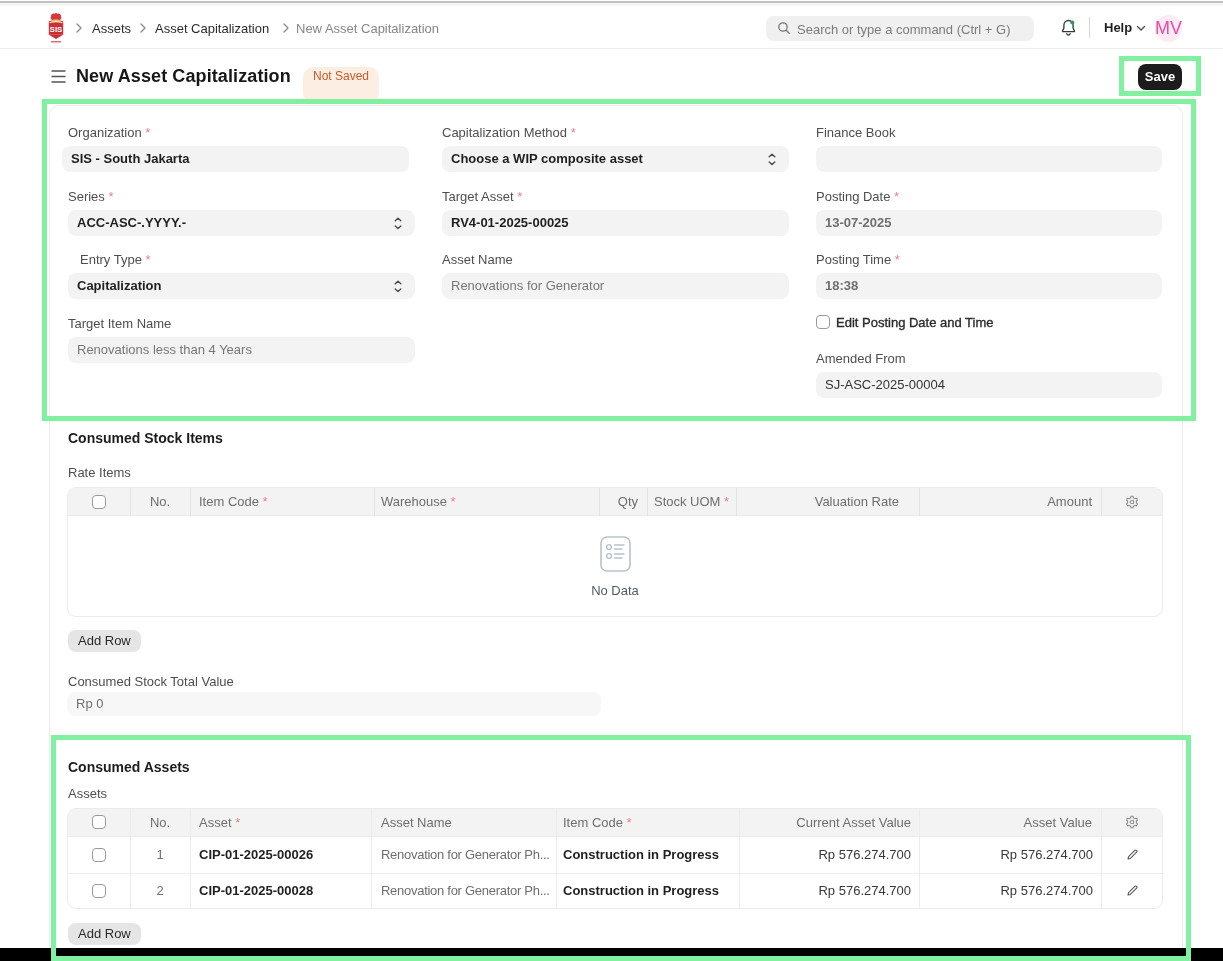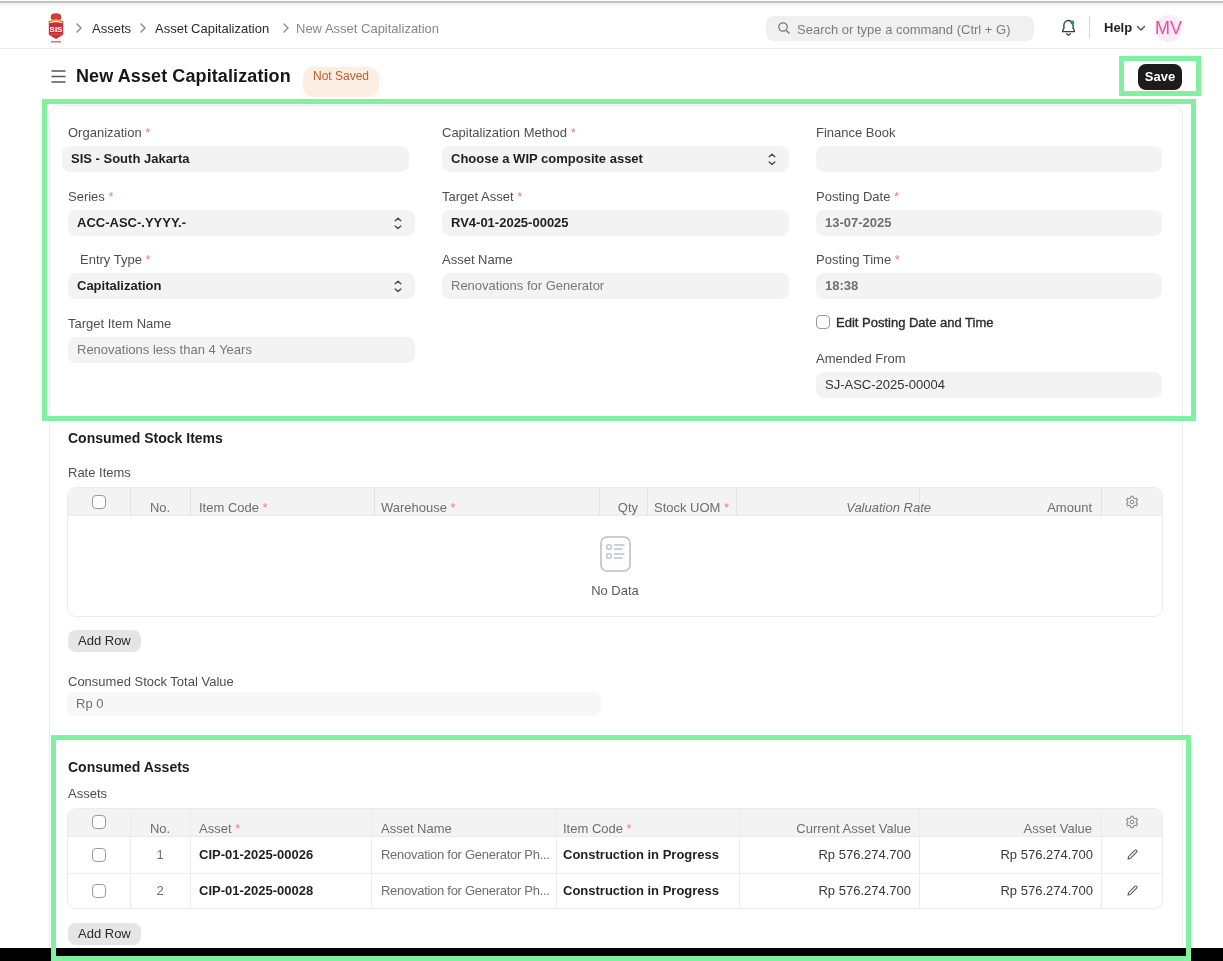--- a/index.html
+++ b/index.html
@@ -4,21 +4,21 @@
 <style>
 * { margin:0; padding:0; box-sizing:border-box; }
 html,body { width:1223px; height:961px; background:#ffffff; font-family:"Liberation Sans",sans-serif; font-size:13px; color:#1f1f1f; overflow:hidden; }
 body { position:relative; }
 .abs { position:absolute; }
 .lbl { position:absolute; font-size:13px; color:#4e4e4e; white-space:nowrap; }
 .ast { color:#ec7f7f; }
 .inp { position:absolute; height:26px; background:#f3f3f3; border-radius:8px; font-size:13px; line-height:26px; padding:0 9px; white-space:nowrap; overflow:hidden; }
 .b { font-weight:bold; }
 .hl { position:absolute; border:5px solid #81f1a1; }
-.hdrtxt { position:absolute; font-size:13px; color:#6e6e6e; line-height:28px; white-space:nowrap;margin-top:6px; }
+.hdrtxt { position:absolute; font-size:13px; color:#6e6e6e; line-height:28px; white-space:nowrap; }
 .celltxt { position:absolute; font-size:13px; line-height:36px; white-space:nowrap; }
 .cb { position:absolute; width:14px; height:14px; border:1px solid #9a9a9a; border-radius:4px; background:#fff; }
 .vline { position:absolute; width:1px; background:#ededed; }
 .hline { position:absolute; height:1px; background:#ededed; }
 .addrow { position:absolute; height:22px; background:#e5e5e5; border-radius:8px; font-size:13px; line-height:22px; padding:0 10px; color:#2a2a2a; }
 .sechead { position:absolute; font-size:14px; font-weight:bold; color:#1c1c1c; }
 </style>
 </head>
 <body>
 
@@ -68,21 +68,21 @@
 <div class="abs" style="left:1104px;top:20px;font-size:13px;font-weight:bold;color:#1f1f1f;">Help</div>
 <svg class="abs" style="left:1136px;top:25px;" width="10" height="7" viewBox="0 0 10 7">
     <path d="M1.5 1.5 L5 5 L8.5 1.5" stroke="#4c4c4c" stroke-width="1.4" fill="none" stroke-linecap="round" stroke-linejoin="round"></path>
   </svg>
 <div class="abs" style="left:1155px;top:15px;width:27px;height:27px;border-radius:50%;background:#fcebf4;color:#e84da0;font-size:18px;text-align:center;line-height:27px;">MV</div>
 
 <svg class="abs" style="left:51px;top:70px;" width="15" height="13" viewBox="0 0 15 13">
   <path d="M0.5 1 L14.5 1 M0.5 6.5 L14.5 6.5 M0.5 12 L14.5 12" stroke="#555" stroke-width="1.5"></path>
 </svg>
 <div class="abs" style="left:76px;top:66px;font-size:18px;font-weight:bold;color:#171717;letter-spacing:0.1px;">New Asset Capitalization</div>
-<div class="abs" style="left:303px;top:67px;height:30px;background:#fdeee3;border-radius:10px;font-size:12px;color:#c65a2e;line-height:19px;padding:0 10px;">Not Saved</div>
+<div class="abs" style="left:303px;top:67px;height:36px;background:#fdeee3;border-radius:10px;font-size:12px;color:#c65a2e;line-height:19px;padding:0 10px;">Not Saved</div>
 
 <div class="hl" style="left:1119px;top:56px;width:82px;height:40px;"></div>
 <div class="abs" style="left:1138px;top:64px;width:44px;height:26px;background:#1c1c1c;border-radius:8px;color:#fff;font-size:13px;font-weight:bold;text-align:center;line-height:26px;">Save</div>
 
 <div class="abs" style="left:49px;top:105px;width:1134px;height:856px;border:1px solid #ececec;border-bottom:none;border-radius:10px 10px 0 0;"></div>
 
 <div class="lbl" style="left:68px;top:125px;">Organization <span class="ast">*</span></div>
 <div class="inp b" style="left:62px;top:146px;width:347px;">SIS - South Jakarta</div>
 
 <div class="lbl" style="left:68px;top:189px;">Series <span class="ast">*</span></div>
@@ -146,21 +146,21 @@
 <div class="vline" style="left:647px;top:488px;height:28px;background:#e3e3e3;"></div>
 <div class="vline" style="left:736px;top:488px;height:28px;background:#e3e3e3;"></div>
 <div class="vline" style="left:919px;top:488px;height:28px;background:#e3e3e3;"></div>
 <div class="vline" style="left:1101px;top:488px;height:28px;background:#e3e3e3;"></div>
 <div class="cb" style="left:92px;top:495px;"></div>
 <div class="hdrtxt" style="left:130px;top:488px;width:60px;text-align:center;">No.</div>
 <div class="hdrtxt" style="left:199px;top:488px;">Item Code <span class="ast">*</span></div>
 <div class="hdrtxt" style="left:381px;top:488px;">Warehouse <span class="ast">*</span></div>
 <div class="hdrtxt" style="left:599px;top:488px;width:39px;text-align:right;">Qty</div>
 <div class="hdrtxt" style="left:654px;top:488px;">Stock UOM <span class="ast">*</span></div>
-<div class="hdrtxt" style="left:756px;top:488px;width:175px;text-align:right;font-style:italic;">Valuation Rate</div>
+<div class="hdrtxt" style="left:724px;top:488px;width:175px;text-align:right;">Valuation Rate</div>
 <div class="hdrtxt" style="left:919px;top:488px;width:173px;text-align:right;">Amount</div>
 <svg class="abs" style="left:1125px;top:495px;" width="14" height="14" viewBox="0 0 16 16">
     <path d="M6.8 1.5 L9.2 1.5 L9.7 3.3 A5 5 0 0 1 11.2 4.2 L13 3.7 L14.2 5.8 L12.9 7.1 A5 5 0 0 1 12.9 8.9 L14.2 10.2 L13 12.3 L11.2 11.8 A5 5 0 0 1 9.7 12.7 L9.2 14.5 L6.8 14.5 L6.3 12.7 A5 5 0 0 1 4.8 11.8 L3 12.3 L1.8 10.2 L3.1 8.9 A5 5 0 0 1 3.1 7.1 L1.8 5.8 L3 3.7 L4.8 4.2 A5 5 0 0 1 6.3 3.3 Z" stroke="#8a8a8a" stroke-width="1.2" fill="none"></path>
     <circle cx="8" cy="8" r="2" stroke="#8a8a8a" stroke-width="1.2" fill="none"></circle>
   </svg>
 
 <svg class="abs" style="left:600px;top:536px;" width="31" height="36" viewBox="0 0 31 36">
   <rect x="1" y="1" width="29" height="34" rx="6" stroke="#b9c1cc" stroke-width="1.6" fill="none"></rect>
   <circle cx="9" cy="11" r="2.4" stroke="#b9c1cc" stroke-width="1.4" fill="none"></circle>
   <path d="M14.5 9 L24 9 M14.5 13 L22 13" stroke="#b9c1cc" stroke-width="1.4" stroke-linecap="round"></path>

